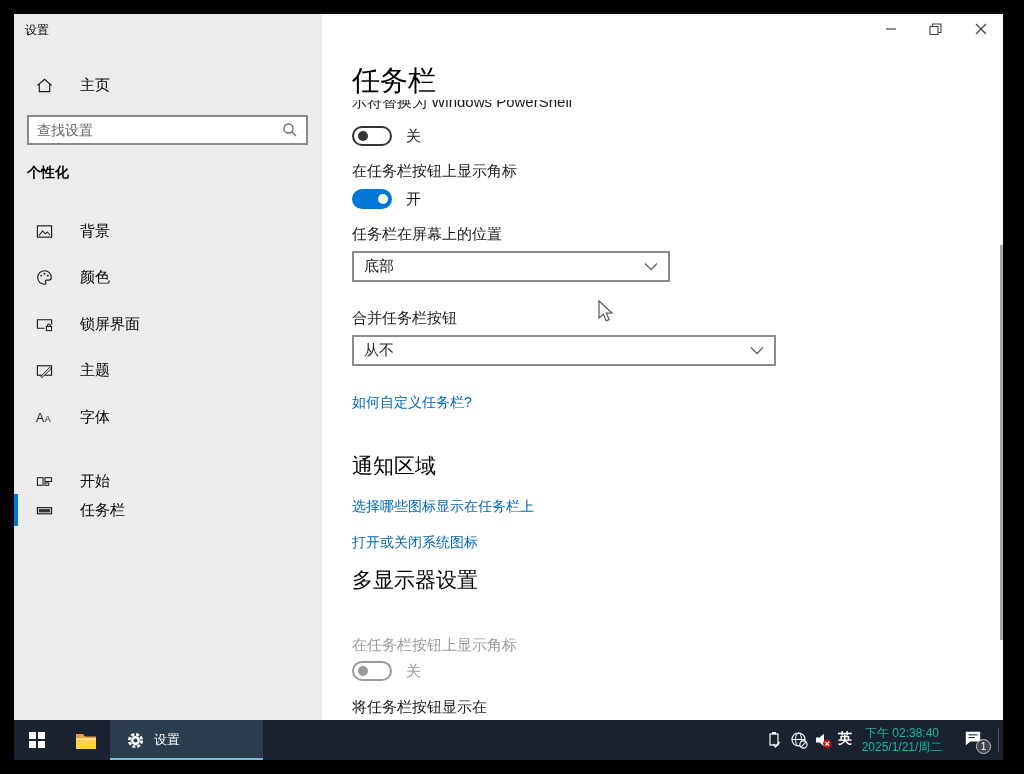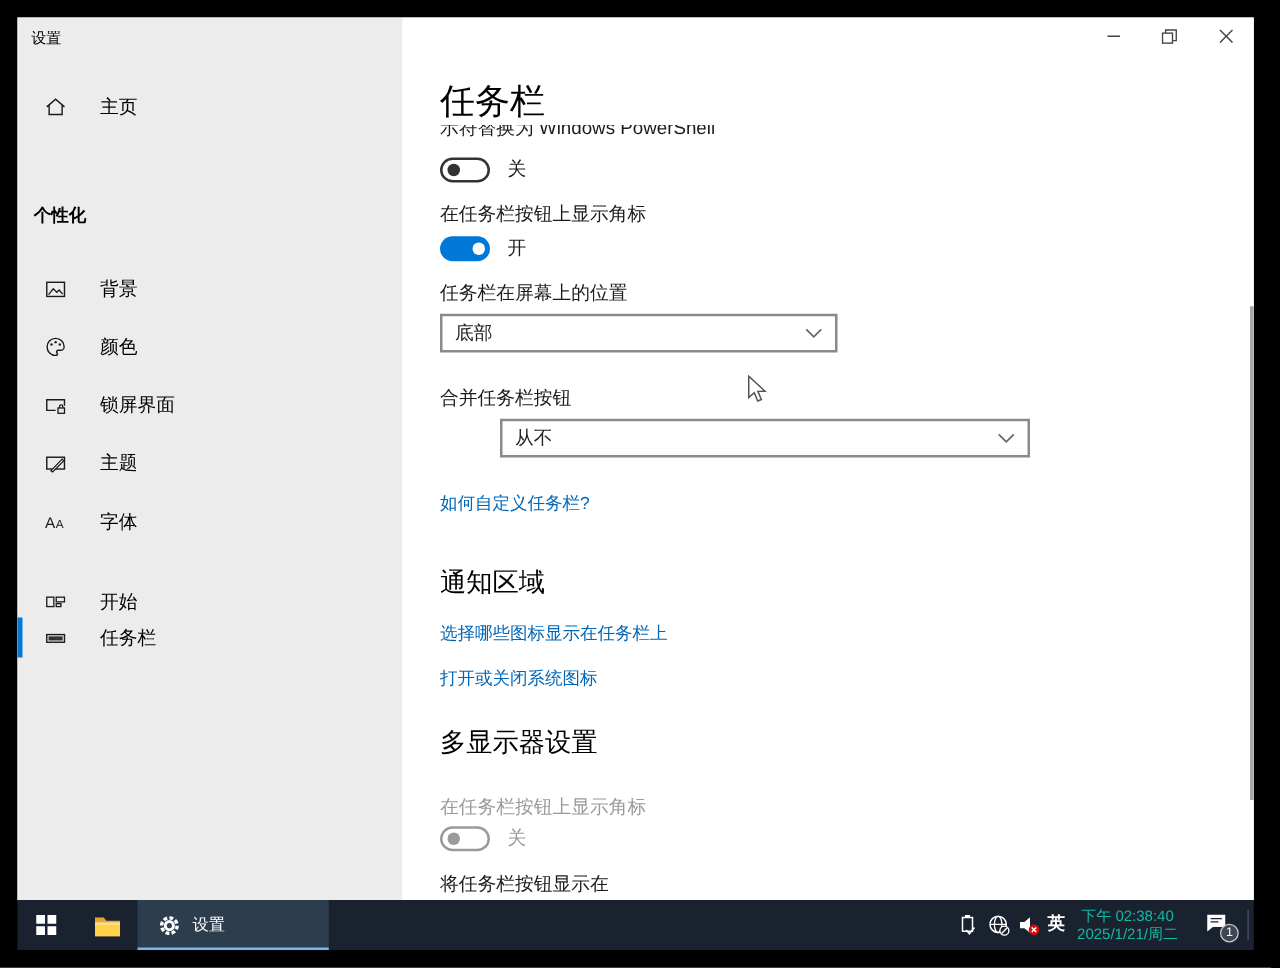--- a/index.html
+++ b/index.html
@@ -67,20 +67,27 @@
     <div class="sidebar">
       <div class="win-title">设置</div>
 
       <div class="side-row" style="top:53px;">
         <svg class="ic" viewBox="0 0 18 18">
           <path d="M1.5 9 L9 2.5 L16.5 9 M3.5 7.6 V15.5 H14.5 V7.6" fill="none" stroke="#1a1a1a" stroke-width="1.2"></path>
         </svg>
         <span class="lbl">主页</span>
       </div>
 
+      <div class="search-box">
+        <input type="text" placeholder="查找设置" style="">
+        <svg width="16" height="16" viewBox="0 0 16 16" style="margin-right:8px;flex:none;">
+          <circle cx="6.5" cy="6.5" r="4.5" fill="none" stroke="#666" stroke-width="1.3"></circle>
+          <line x1="10" y1="10" x2="14" y2="14" stroke="#666" stroke-width="1.3"></line>
+        </svg>
+      </div>
 
       <div class="side-section">个性化</div>
 
       <div class="side-row" style="top:199px;">
         <svg class="ic" viewBox="0 0 18 18">
           <rect x="1.5" y="3" width="15" height="12" fill="none" stroke="#1a1a1a" stroke-width="1.2"></rect>
           <path d="M3 13.5 L7 8.5 L10 11.5 L12 9.5 L15 13" fill="none" stroke="#1a1a1a" stroke-width="1.1"></path>
         </svg>
         <span class="lbl">背景</span>
       </div>
@@ -159,34 +166,34 @@
 
       <div class="setting-label" style="top:211px;">任务栏在屏幕上的位置</div>
       <div class="dropdown" style="top:237px; width:318px;">
         <span>底部</span>
         <svg width="14" height="9" viewBox="0 0 14 9">
           <polyline points="1,1.5 7,7.5 13,1.5" fill="none" stroke="#666" stroke-width="1.4"></polyline>
         </svg>
       </div>
 
       <div class="setting-label" style="top:295px;">合并任务栏按钮</div>
-      <div class="dropdown" style="top:321px; width:424px;margin-left:48px;">
+      <div class="dropdown" style="top:321px; width:424px;">
         <span>从不</span>
         <svg width="14" height="9" viewBox="0 0 14 9">
           <polyline points="1,1.5 7,7.5 13,1.5" fill="none" stroke="#666" stroke-width="1.4"></polyline>
         </svg>
       </div>
 
       <div class="link" style="top:380px;">如何自定义任务栏?</div>
 
       <div class="section-title" style="top:438px;">通知区域</div>
       <div class="link" style="top:484px;">选择哪些图标显示在任务栏上</div>
       <div class="link" style="top:520px;">打开或关闭系统图标</div>
 
-      <div class="section-title" style="top:566px;">多显示器设置</div>
+      <div class="section-title" style="top:552px;">多显示器设置</div>
       <div class="setting-label disabled" style="top:622px;">在任务栏按钮上显示角标</div>
       <div class="toggle dis" style="top:647px;">
           <div class="knob"></div>
         </div>
       <div class="toggle-state disabled" style="top:647px;">关</div>
 
       <div class="setting-label" style="top:684px;">将任务栏按钮显示在</div>
     </div>
 
     <div class="caption-btns">

